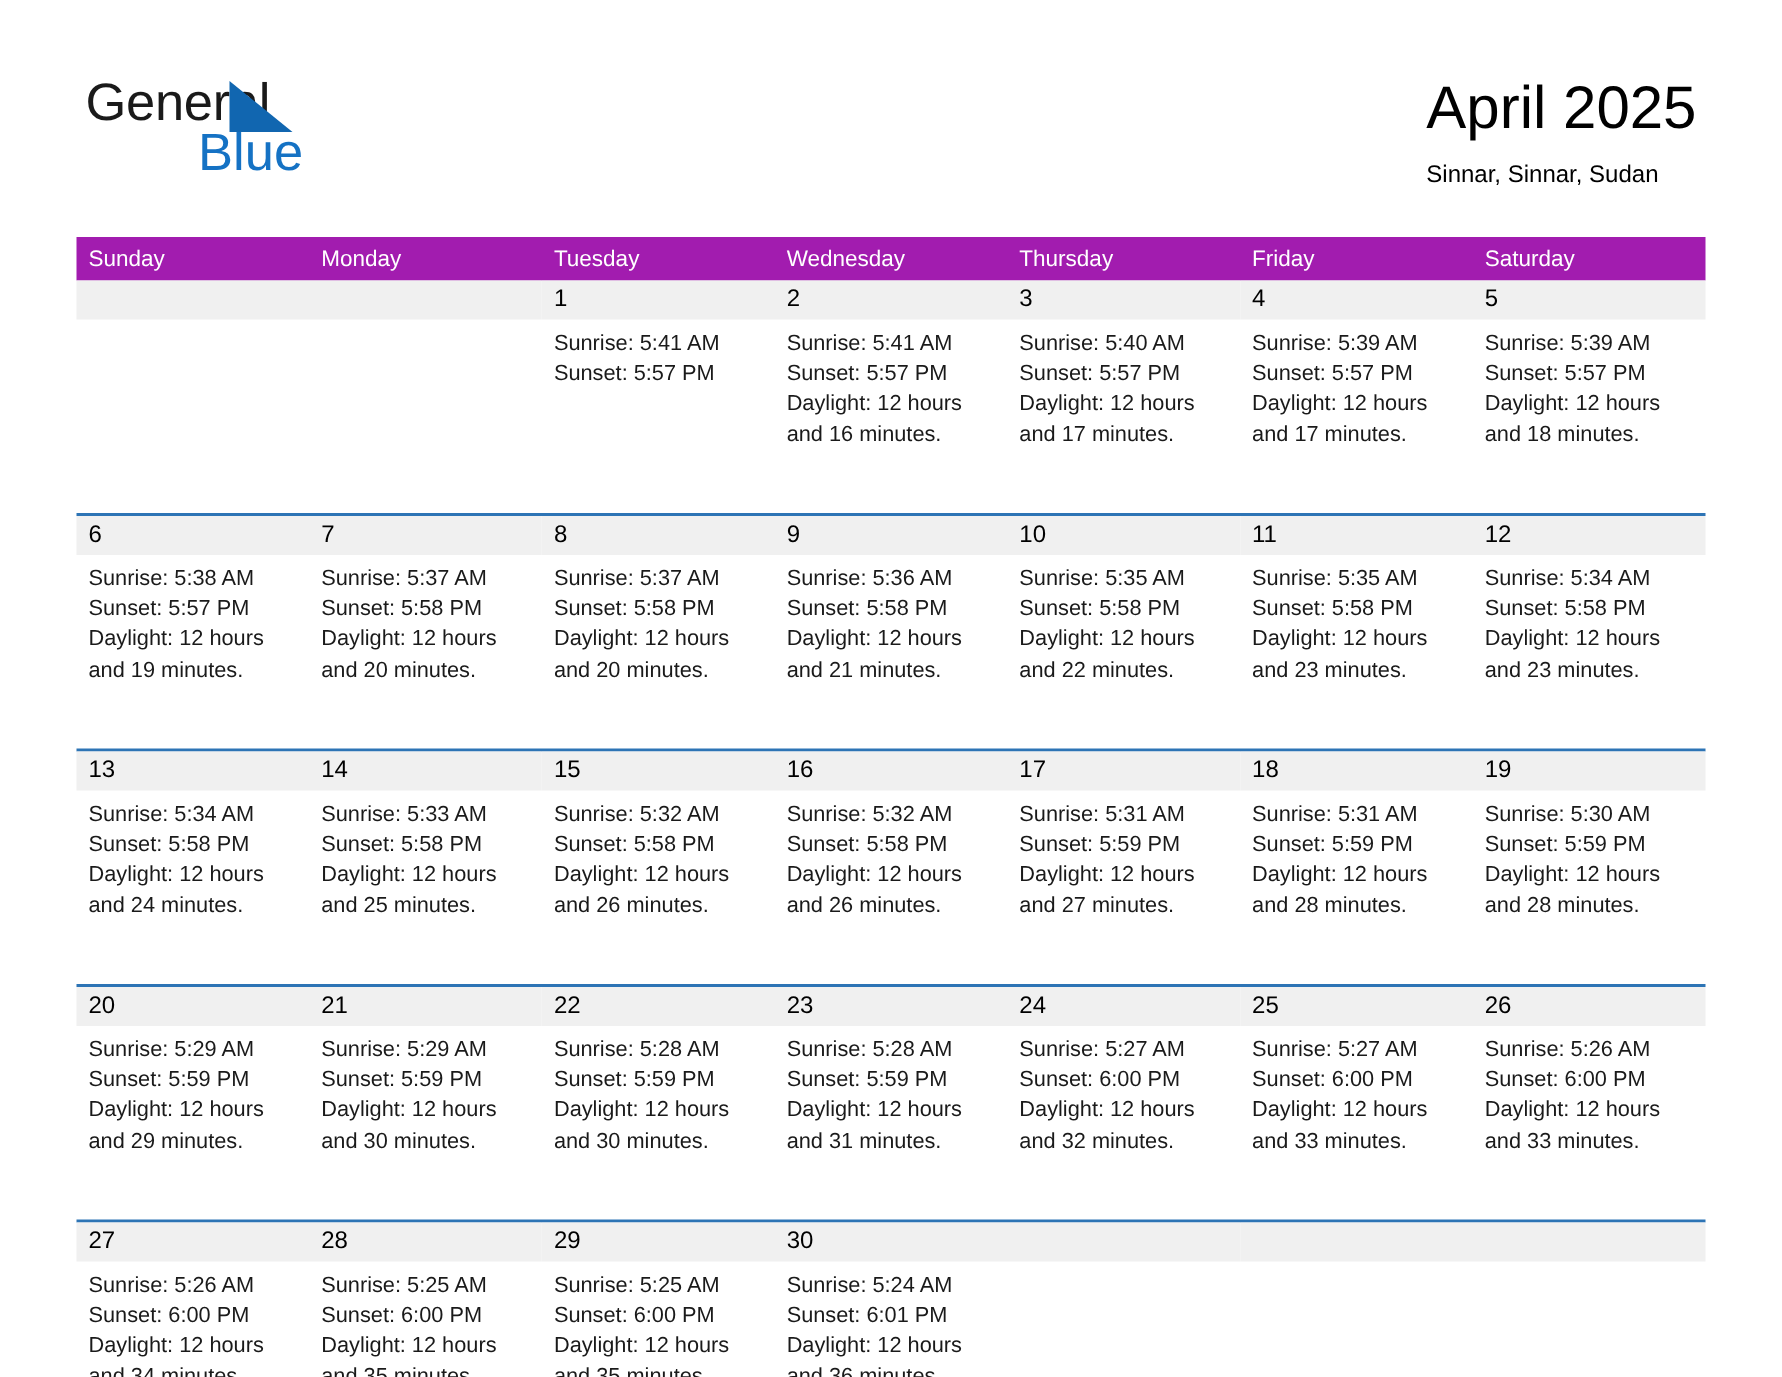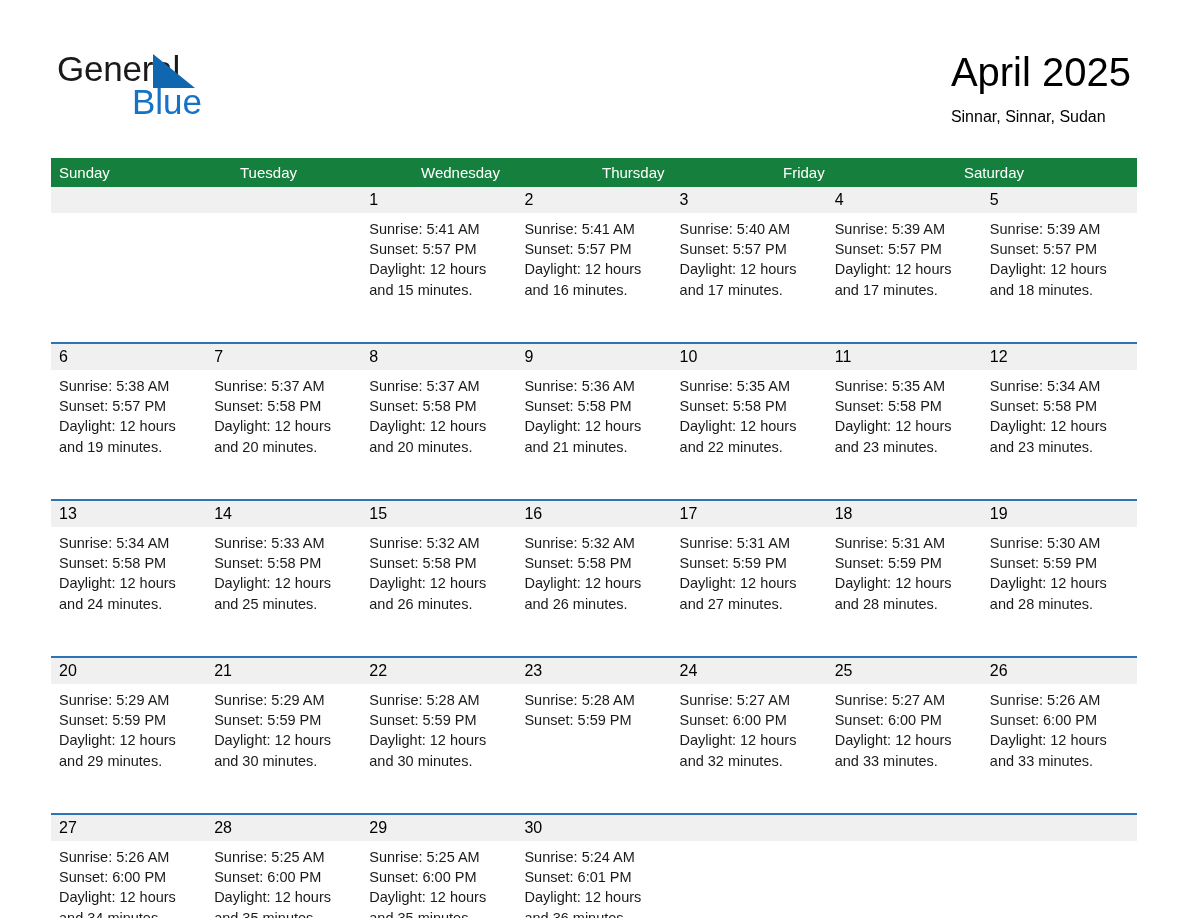--- a/index.html
+++ b/index.html
@@ -92,21 +92,21 @@
   
   .calendar {
     position: absolute;
     left: 51px;
     top: 158px;
     width: 1086px;
   }
 
   .dow-row {
     display: flex;
-    background: #15803d;
+    background: #a21caf;
     height: 29px;
   }
   .dow {
     flex: 1 1 0;
     box-sizing: border-box;
     padding: 4px 0 0 8px;
     color: #ffffff;
     font-size: 15px;
     line-height: 21px;
     font-weight: 400;
@@ -176,20 +176,21 @@
       <div class="cal-title">April 2025</div>
       <div class="cal-subtitle">Sinnar, Sinnar, Sudan</div>
     </div>
 
   </div>
 
   <div class="calendar">
 
     <div class="dow-row">
       <div class="dow">Sunday</div>
+      <div class="dow">Monday</div>
       <div class="dow">Tuesday</div>
       <div class="dow">Wednesday</div>
       <div class="dow">Thursday</div>
       <div class="dow">Friday</div>
       <div class="dow">Saturday</div>
     </div>
 
     <div id="weeks-container">
         <div class="week first">
           <div class="cell empty">
@@ -198,21 +199,20 @@
           </div>
           <div class="cell empty">
             <div class="cell-num"></div>
             <div class="cell-body week-pad"></div>
           </div>
           <div class="cell">
             <div class="cell-num">1</div>
             <div class="cell-body week-pad">
               <div>Sunrise: 5:41 AM</div>
               <div>Sunset: 5:57 PM</div>
-              <div class="dl">Daylight: 12 hours and 15 minutes.</div>
             </div>
           </div>
           <div class="cell">
             <div class="cell-num">2</div>
             <div class="cell-body week-pad">
               <div>Sunrise: 5:41 AM</div>
               <div>Sunset: 5:57 PM</div>
               <div class="dl">Daylight: 12 hours and 16 minutes.</div>
             </div>
           </div>
@@ -380,20 +380,21 @@
               <div>Sunrise: 5:28 AM</div>
               <div>Sunset: 5:59 PM</div>
               <div class="dl">Daylight: 12 hours and 30 minutes.</div>
             </div>
           </div>
           <div class="cell">
             <div class="cell-num">23</div>
             <div class="cell-body week-pad">
               <div>Sunrise: 5:28 AM</div>
               <div>Sunset: 5:59 PM</div>
+              <div class="dl">Daylight: 12 hours and 31 minutes.</div>
             </div>
           </div>
           <div class="cell">
             <div class="cell-num">24</div>
             <div class="cell-body week-pad">
               <div>Sunrise: 5:27 AM</div>
               <div>Sunset: 6:00 PM</div>
               <div class="dl">Daylight: 12 hours and 32 minutes.</div>
             </div>
           </div>

